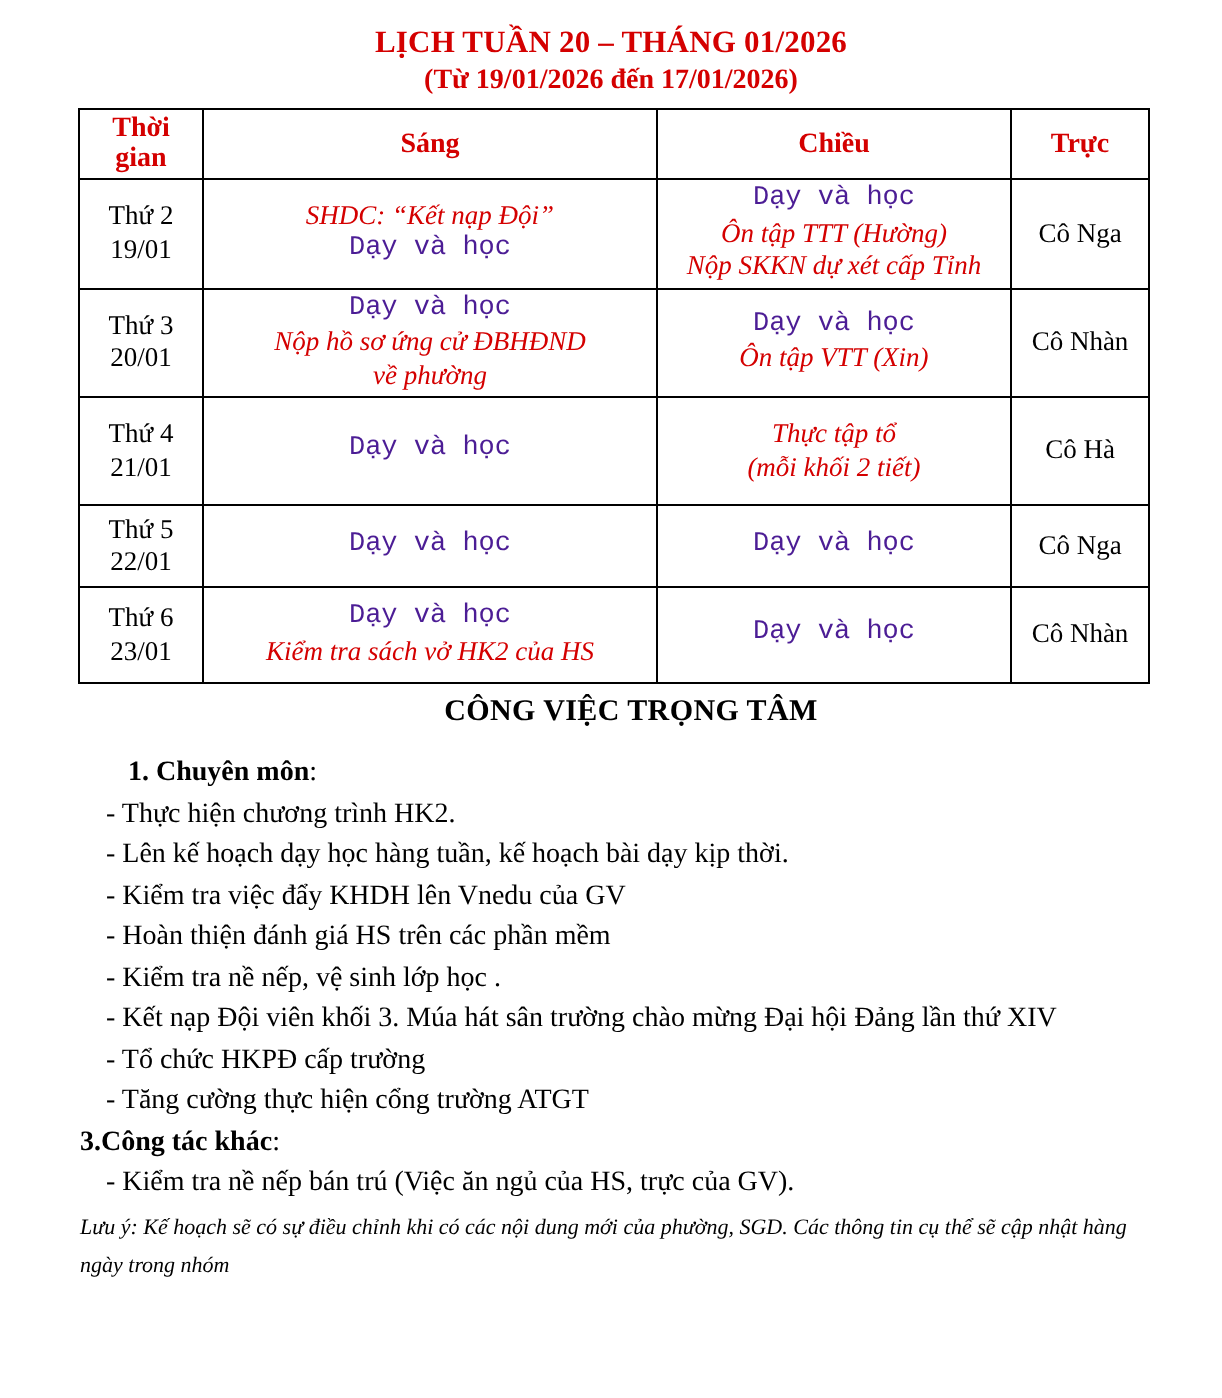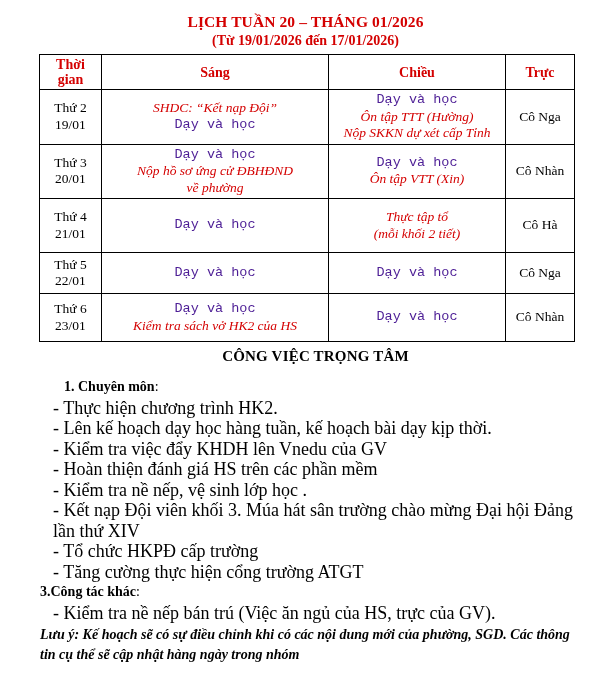--- a/index.html
+++ b/index.html
@@ -109,28 +109,28 @@
     font-size: 14px;
     line-height: 20.5px;
   }
   .group-title.indent {
     padding-left: 24px;
   }
   .group-title .thin {
     font-weight: normal;
   }
   .task-line {
-    font-size: 18px;
+    font-size: 14px;
     line-height: 20.5px;
     padding-left: 13px;
   }
   .note {
-    font-weight: bold;
+    font-weight: normal;
     font-style: italic;
-    font-size: 14px;
+    font-size: 11px;
     line-height: 19.5px;
     padding: 2px 14px 0 0;
   }
 </style>
 </head>
 <body>
 
 <div class="title-block">
   <div class="doc-title">LỊCH TUẦN 20 – THÁNG 01/2026</div>
   <div class="doc-subtitle">(Từ 19/01/2026 đến 17/01/2026)</div>

